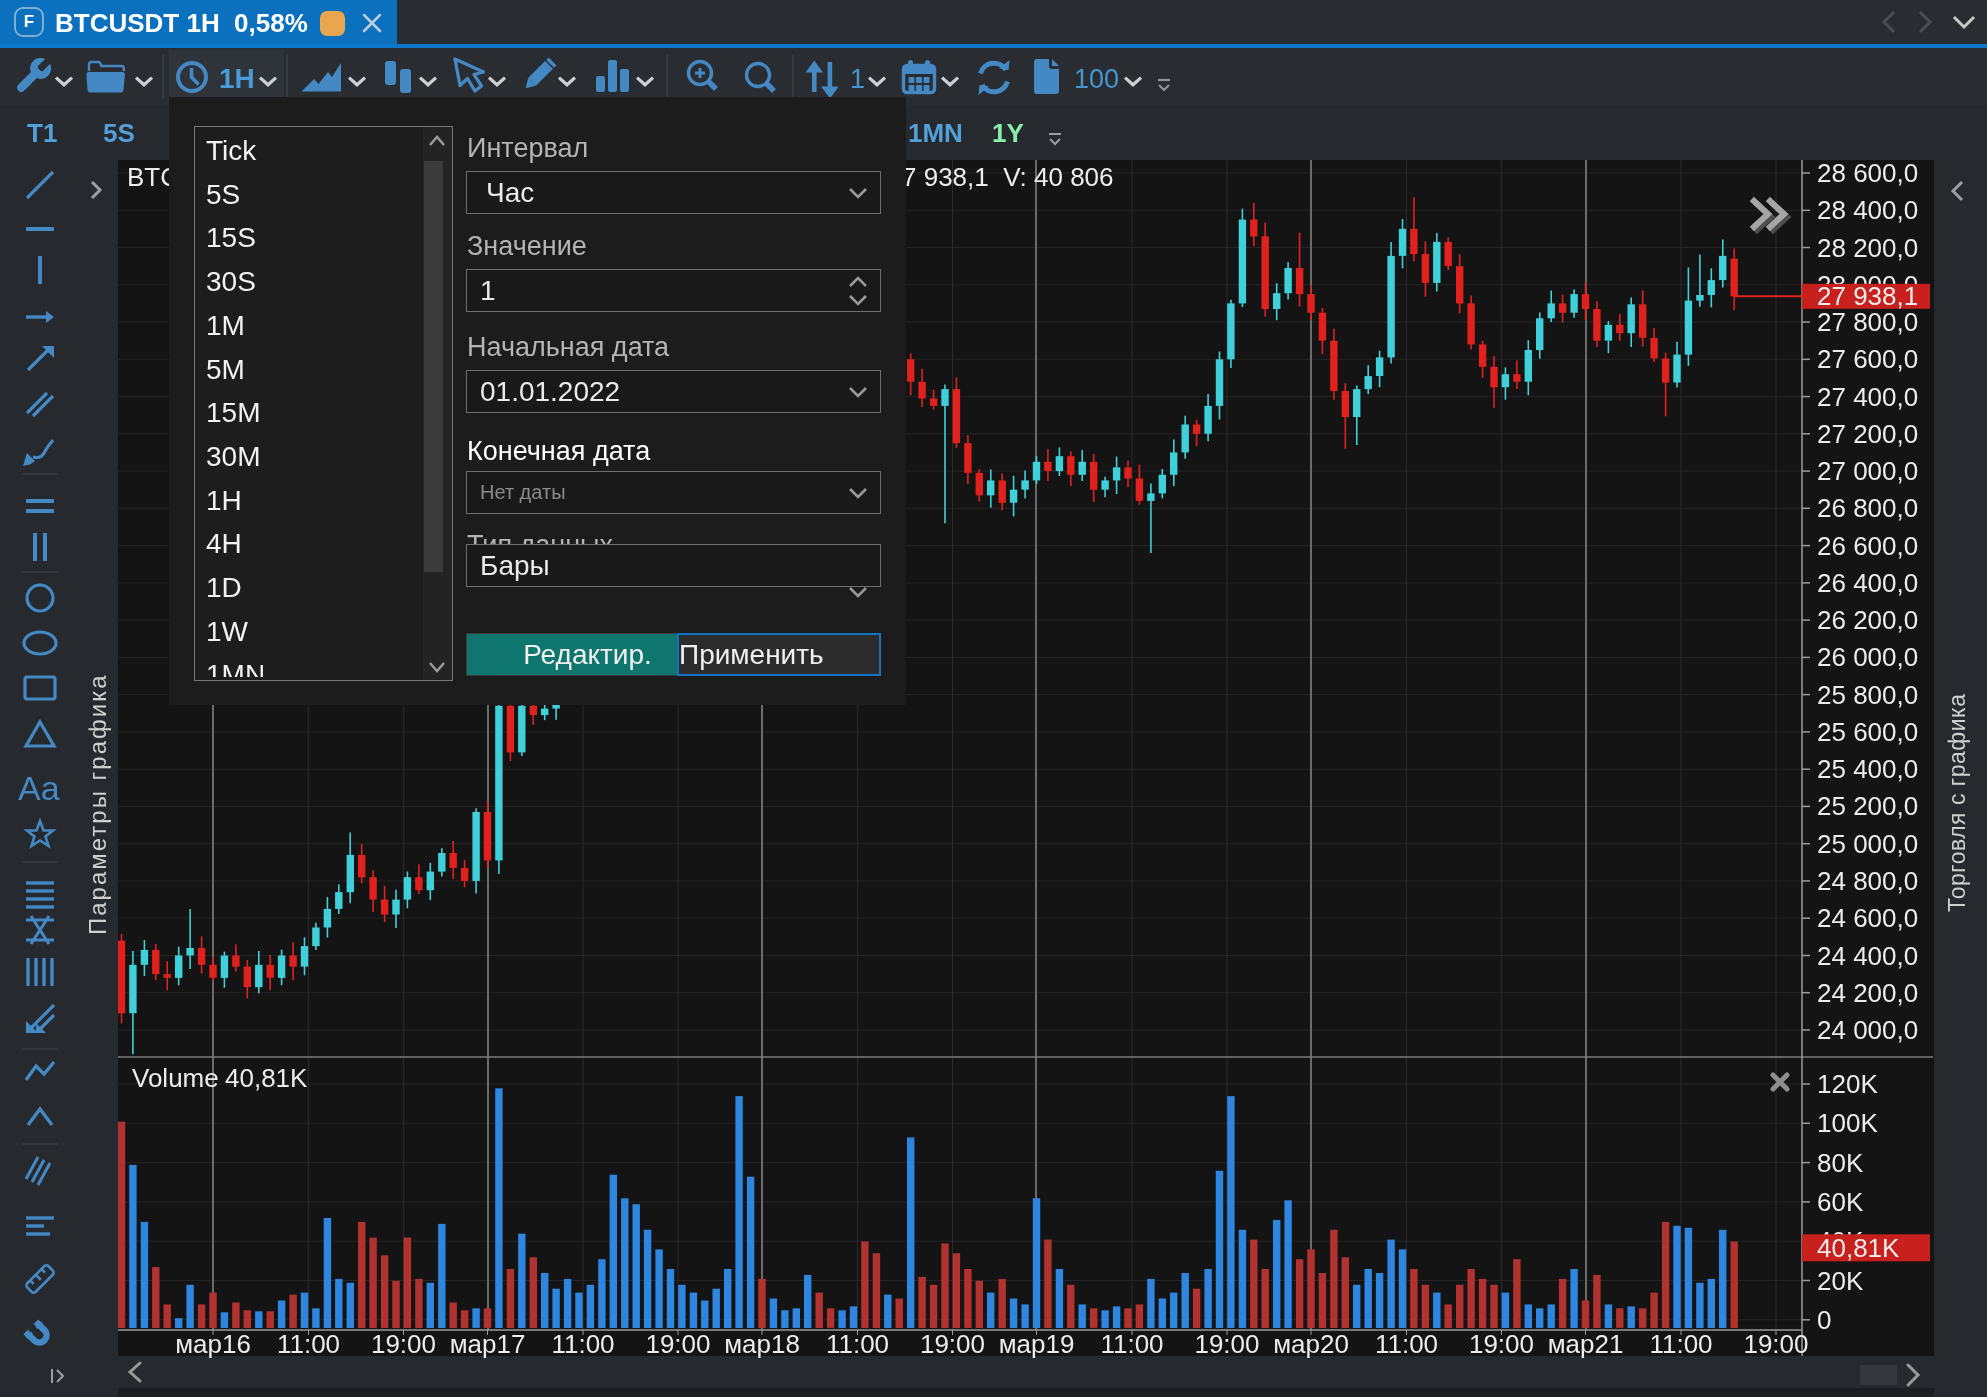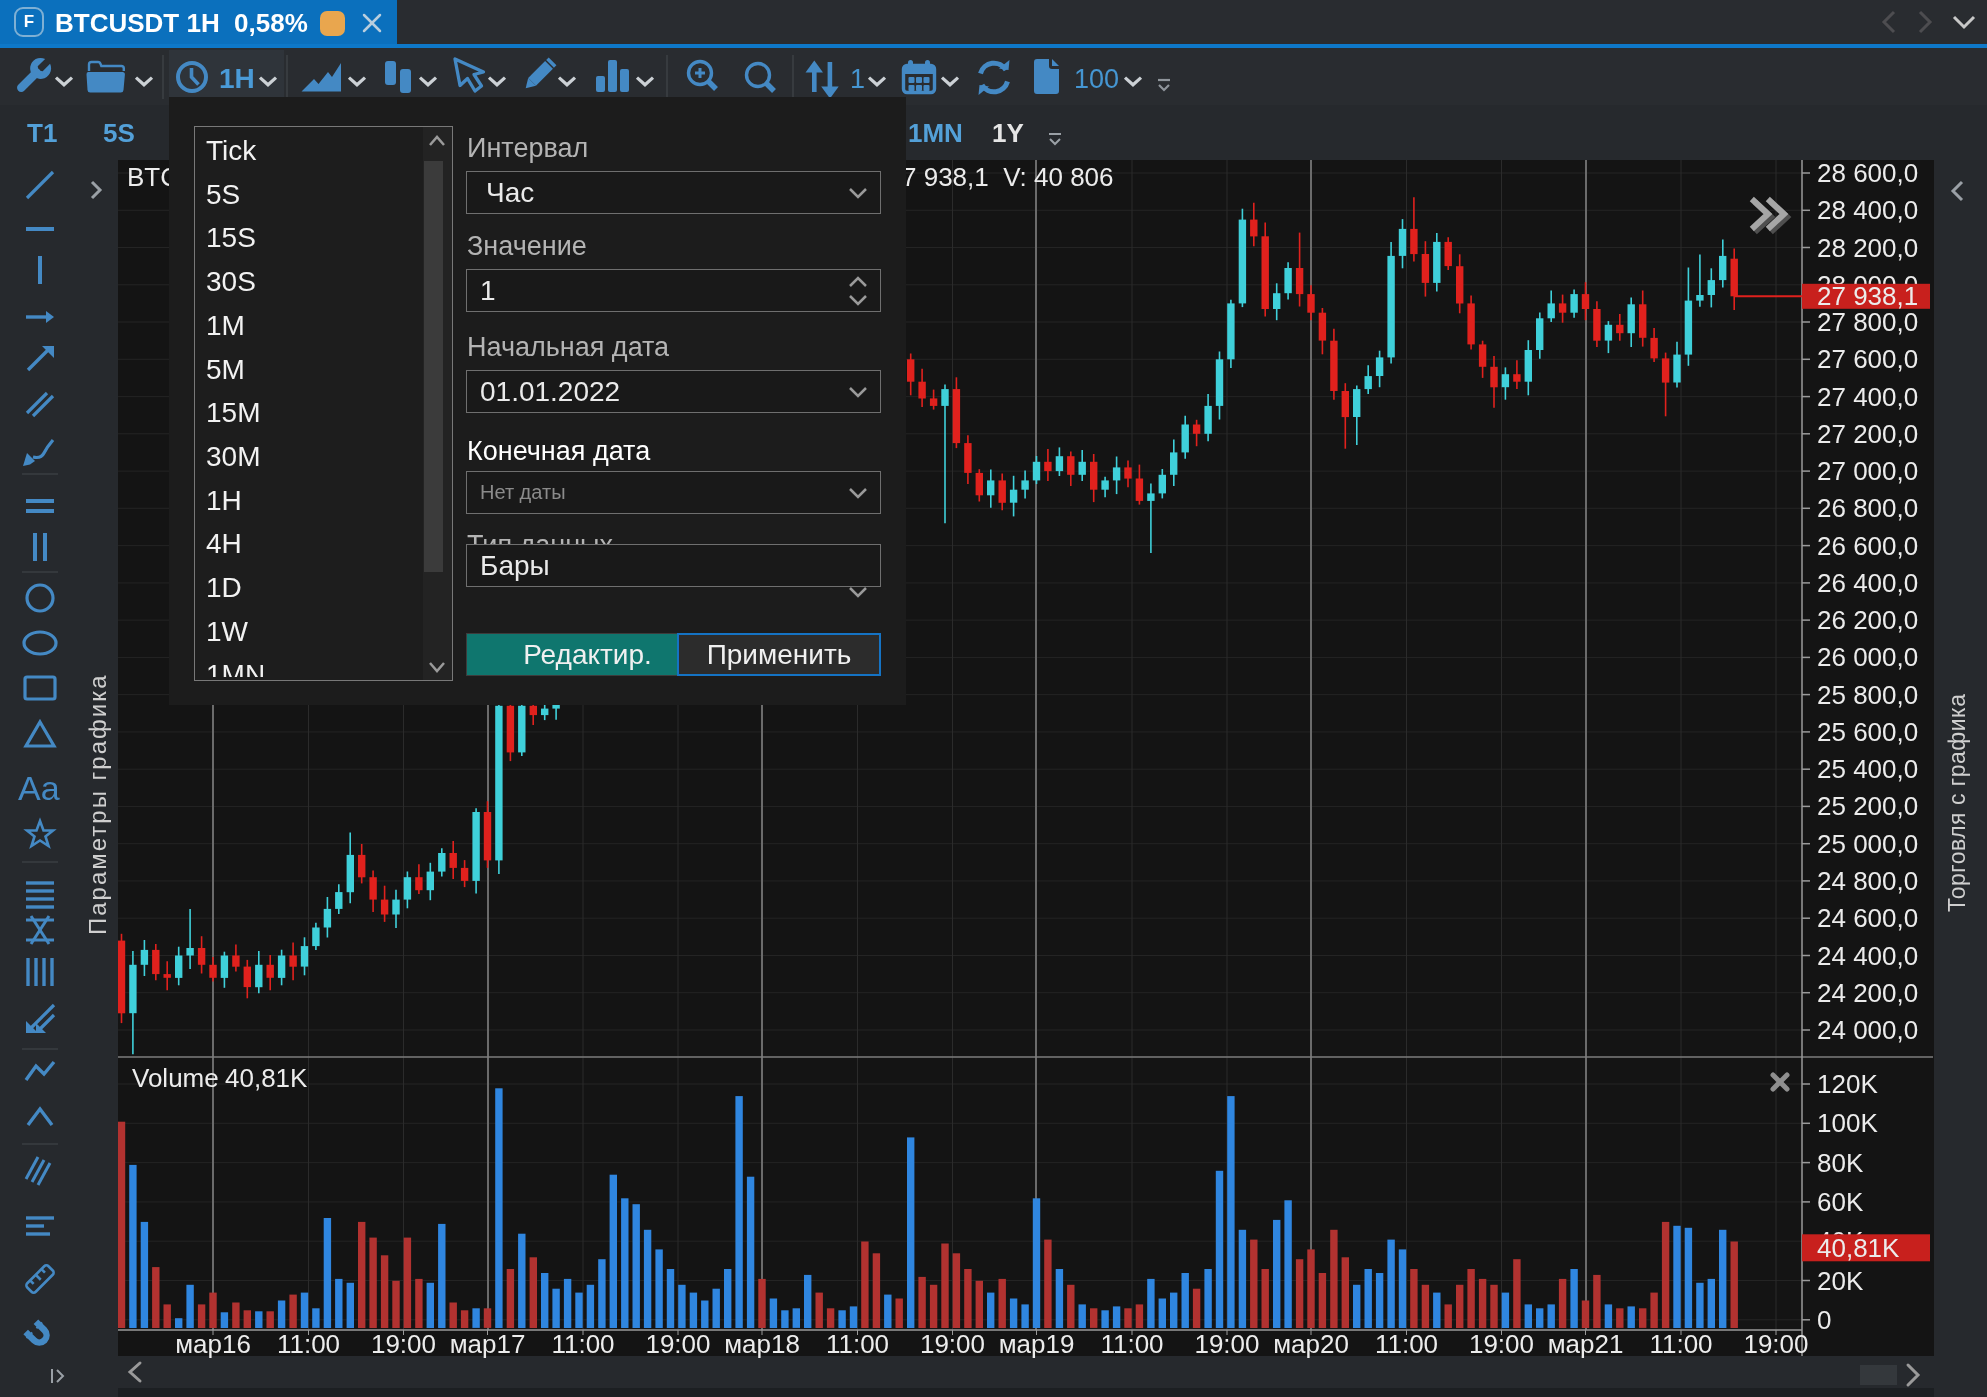--- a/index.html
+++ b/index.html
@@ -853,21 +853,21 @@
 <path d="M 1125,30.6 L 1133,37.8 L 1141,30.6" stroke="#ccd1d5" stroke-width="3.2" fill="none"></path>
 <g stroke="#8f959b" stroke-width="2.2">
       <line x1="1158" y1="33" x2="1170" y2="33"></line>
       <path d="M 1159,38 l 5,5 5,-5" fill="none"></path>
     </g>
 </svg>
 <div class="abs" style="left:0;top:105px;width:1987px;height:55px;background:#26292d"></div>
 <div class="abs" style="left:27px;top:118px;color:#53a0d8;font-size:26px;font-weight:bold">T1</div>
 <div class="abs" style="left:103px;top:118px;color:#53a0d8;font-size:26px;font-weight:bold">5S</div>
 <div class="abs" style="left:908px;top:118px;color:#53a0d8;font-size:26px;font-weight:bold">1MN</div>
-<div class="abs" style="left:992px;top:118px;color:#e5e5e5;font-size:26px;font-weight:bold">1Y</div>
+<div class="abs" style="left:992px;top:118px;color:#86efac;font-size:26px;font-weight:bold">1Y</div>
 <svg class="abs" style="left:1045px;top:130px" width="22" height="22">
     <g stroke="#9aa0a6" stroke-width="2">
       <line x1="4" y1="4" x2="16" y2="4"></line>
       <path d="M 5,9 l 5,5 5,-5" fill="none"></path>
     </g>
   </svg>
 <div class="abs" style="left:169px;top:97px;width:737px;height:608px;background:#1c1c1c"></div>
 <div class="abs" style="left:194px;top:126px;width:259px;height:555px;border:1px solid #787878;background:#1d1d1d"></div>
 <div class="abs" style="left:206px;top:135px;color:#f2f2f2;font-size:28px;width:200px;overflow:hidden;height:30px">Tick</div>
 <div class="abs" style="left:206px;top:179px;color:#f2f2f2;font-size:28px;width:200px;overflow:hidden;height:30px">5S</div>
@@ -910,12 +910,12 @@
 <div class="abs" style="top:471px;left:466px;width:415px;height:43px;border:1px solid #6f6f6f;background:#191919;color:#eaeaea;font-size:20px;line-height:41px;padding-left:13px;color:#8b8b8b">Нет даты</div>
 <svg class="abs" style="left:845px;top:483px" width="26" height="20">
     <path d="M 5,6 l 8,8 8,-8" stroke="#9a9a9a" stroke-width="2.5" fill="none"></path>
   </svg>
 <div class="abs" style="left:467px;top:530px;color:#b4b4b4;font-size:27px">Тип данных</div>
 <div class="abs" style="top:544px;left:466px;width:415px;height:43px;border:1px solid #6f6f6f;background:#191919;color:#eaeaea;font-size:28px;line-height:41px;padding-left:13px">Бары</div>
 <svg class="abs" style="left:845px;top:582px" width="26" height="20">
     <path d="M 5,6 l 8,8 8,-8" stroke="#9a9a9a" stroke-width="2.5" fill="none"></path>
   </svg>
 <div class="abs" style="left:466px;top:633px;width:243px;height:43px;background:#0f766e;border:1px solid #3c3c3c;color:#f0f0f0;font-size:28px;text-align:center;line-height:41px">Редактир.</div>
-<div class="abs" style="left:677px;top:633px;width:204px;height:43px;background:#2c2c2c;border:2px solid #1573c4;color:#f0f0f0;font-size:28px;text-align:center;line-height:39px">Применить</div>
+<div class="abs" style="left:677px;top:633px;width:204px;height:43px;background:#2c2c2c;border:2px solid #1573c4;color:#f0f0f0;font-size:28px;text-align:left;line-height:39px">Применить</div>
 </body></html>

